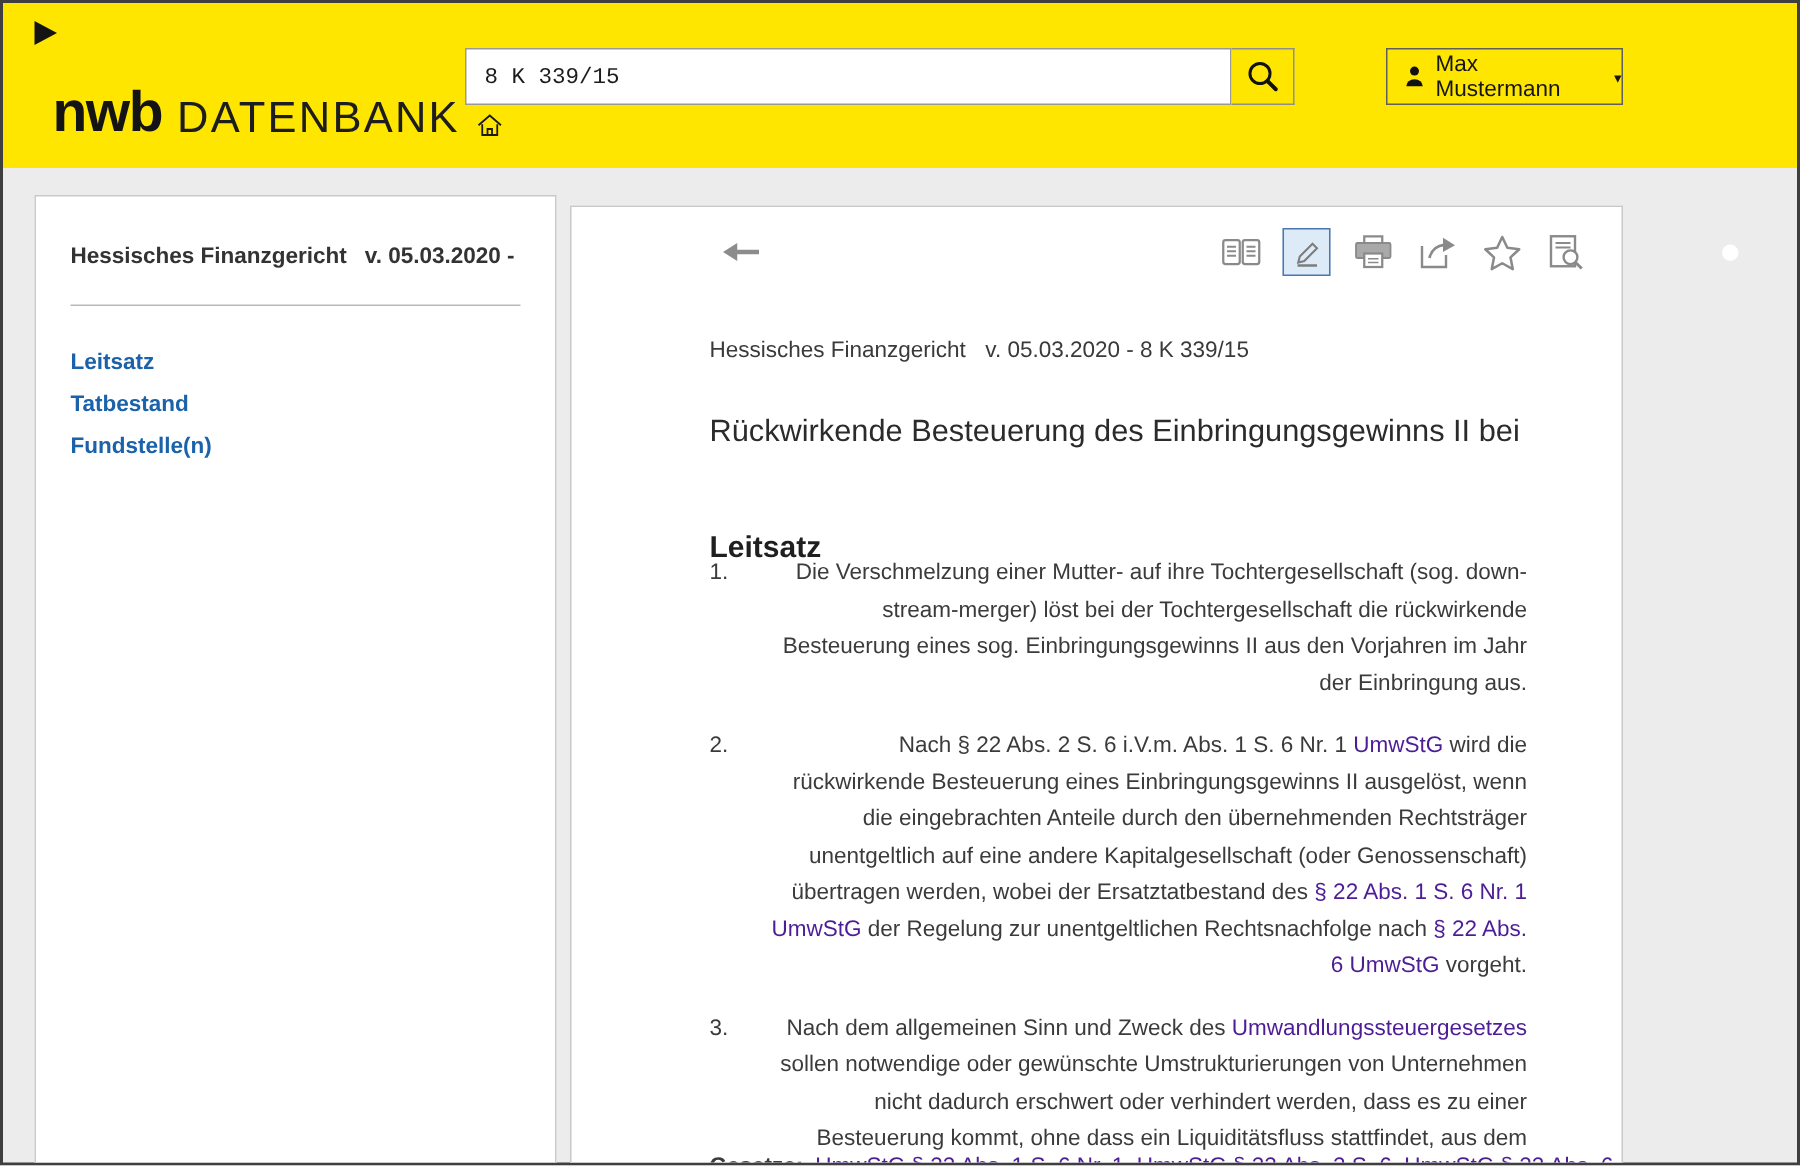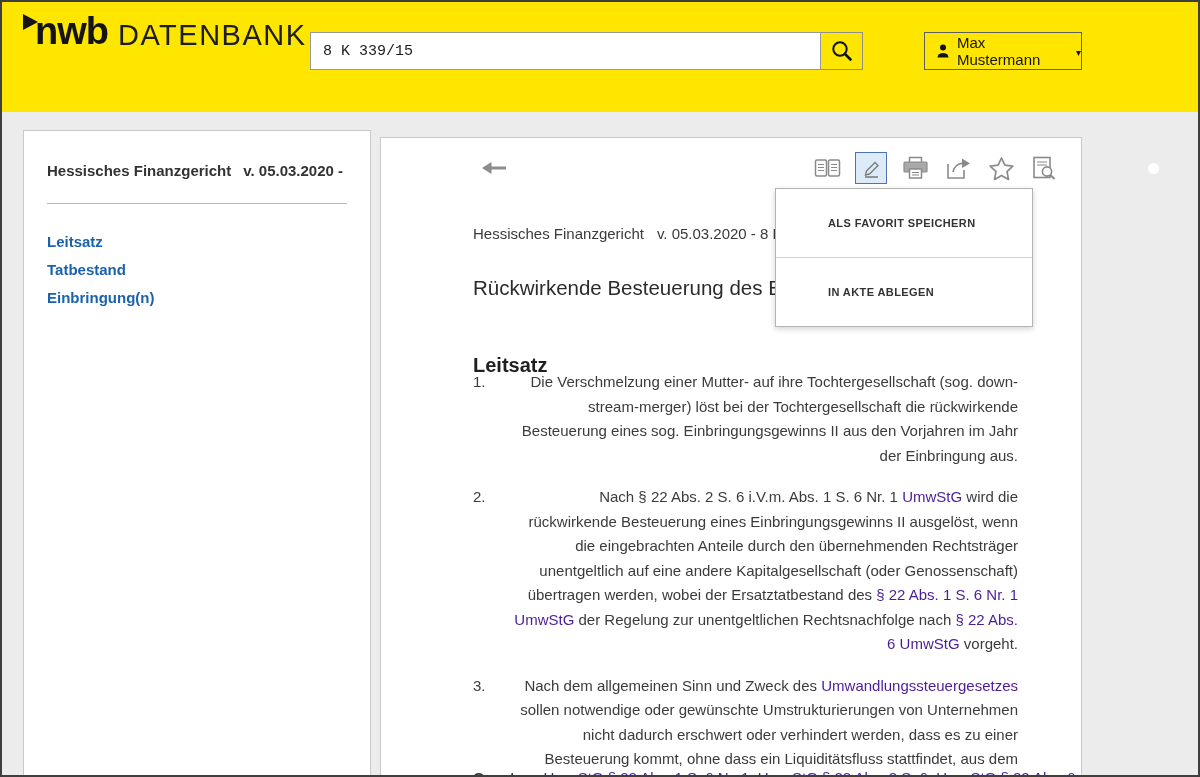--- a/index.html
+++ b/index.html
@@ -6,21 +6,21 @@
   *{box-sizing:border-box;}
   .viewport{
     position:relative;width:1200px;height:777px;overflow:hidden;
     background:#ececec;border:2px solid #3f3f3f;
     font-family:"Liberation Sans",sans-serif;color:#3b3b3b;
   }
   
   .topbar{position:absolute;left:0;top:0;width:100%;height:110px;background:#ffe600;}
   .brand{position:absolute;left:20px;top:10px;display:flex;align-items:flex-end;cursor:pointer;}
   .brand-tri{width:0;height:0;border-left:15px solid #141414;border-top:8px solid transparent;border-bottom:8px solid transparent;position:absolute;left:1px;top:2px;}
-  .brand-nwb{font-size:38px;font-weight:700;color:#141414;line-height:1;margin-left:13px;letter-spacing:-1px;}
+  .brand-nwb{font-size:38px;font-weight:700;color:#141414;line-height:1;margin-left:13px;letter-spacing:-1px;margin-top:44px;}
   .brand-suffix{font-size:29px;font-weight:300;color:#1d1d1d;line-height:1.05;margin-left:10px;letter-spacing:1.5px;}
   .brand-home{margin-left:10px;margin-bottom:2px;}
   .searchwrap{position:absolute;left:308px;top:30px;display:flex;}
   .search-input{width:511px;height:38px;border:1px solid #999;background:#fff;font-family:Liberation Mono, monospace;font-size:15px;color:#1c1c1c;padding:0 12px;outline:none;}
   .search-btn{width:42px;height:38px;border:1px solid #8f8f8f;border-left:none;background:#ffe600;display:flex;align-items:center;justify-content:center;cursor:pointer;padding:0;}
   .userbox{position:absolute;left:922px;top:30px;width:158px;height:38px;border:1px solid #5f5f5f;display:flex;align-items:center;justify-content:center;gap:8px;cursor:pointer;color:#161616;padding-left:12px;}
   .user-name{font-size:15px;}
   .user-caret{font-size:10px;margin-top:2px;}
   
   .card{position:absolute;background:#fff;border:1px solid #c9c9c9;}
@@ -96,21 +96,21 @@
   </div>
 
   <div class="card sidebar-card">
     <div class="sidebar-title">
       <span>Hessisches Finanzgericht</span><span class="meta">v. 05.03.2020 - 8 K ...</span>
     </div>
     <hr class="sidebar-divider">
     <nav class="sidebar-nav">
       <a class="sidebar-link">Leitsatz</a>
       <a class="sidebar-link">Tatbestand</a>
-      <a class="sidebar-link">Einbringung(n)</a>
+      <a class="sidebar-link">Fundstelle(n)</a>
     </nav>
   </div>
 
   <div class="card main-card">
 
     <span class="back-arrow">
       <svg width="26" height="16" viewBox="0 0 26 16">
           <path d="M9 8 H25" stroke="#8c8c8c" stroke-width="3"></path>
           <path d="M1 8 L10.5 2 V14 Z" fill="#8c8c8c"></path>
         </svg>
@@ -183,19 +183,15 @@
           <span class="leitsatz-num">3.</span>
           <span class="leitsatz-text"><span>Nach dem allgemeinen Sinn und Zweck des </span><a class="body-link">Umwandlungssteuergesetzes</a><span> sollen notwendige oder gewünschte Umstrukturierungen von Unternehmen nicht dadurch erschwert oder verhindert werden, dass es zu einer Besteuerung kommt, ohne dass ein Liquiditätsfluss stattfindet, aus dem diese Steuerbelastung bestritten werden kann. Zu dem mit dem </span></span>
         </div>
       </div>
 
     <div class="gesetze-line">
       <span class="gesetze-label">Gesetze:</span><span id="gesetze-segments"><a class="body-link">UmwStG § 22 Abs. 1 S. 6 Nr. 1</a><span>, </span><a class="body-link">UmwStG § 22 Abs. 2 S. 6</a><span>, </span><a class="body-link">UmwStG § 22 Abs. 6</a></span>
     </div>
   </div>
 
-  <div class="dropdown">
-    <div class="dropdown-item">ALS FAVORIT SPEICHERN</div>
-    <div class="dropdown-item">IN AKTE ABLEGEN</div>
-  </div>
 
   <span class="white-dot"></span>
 </div>
 
 </body></html>

